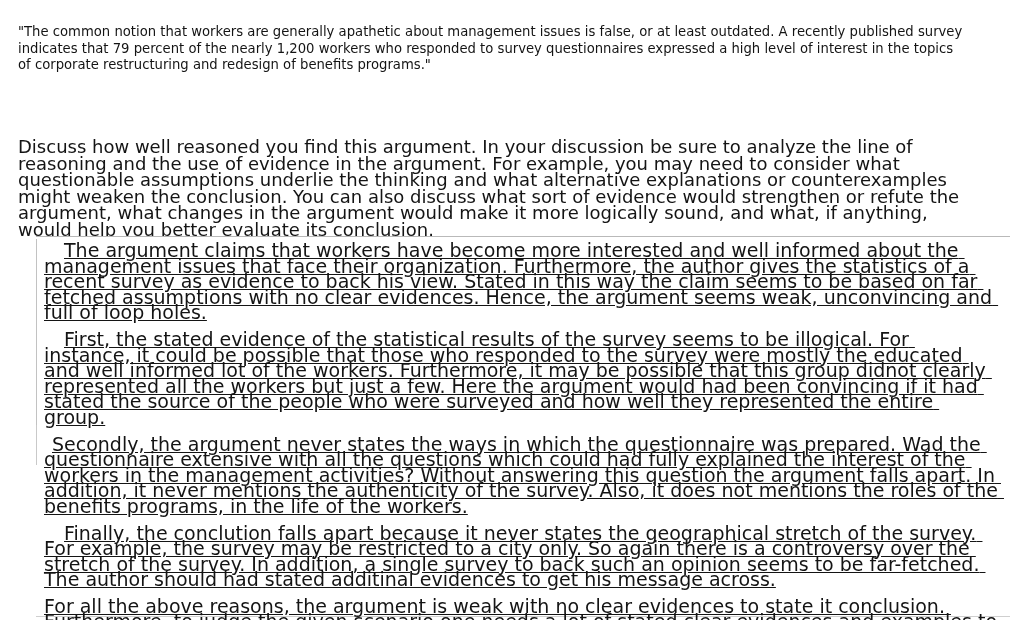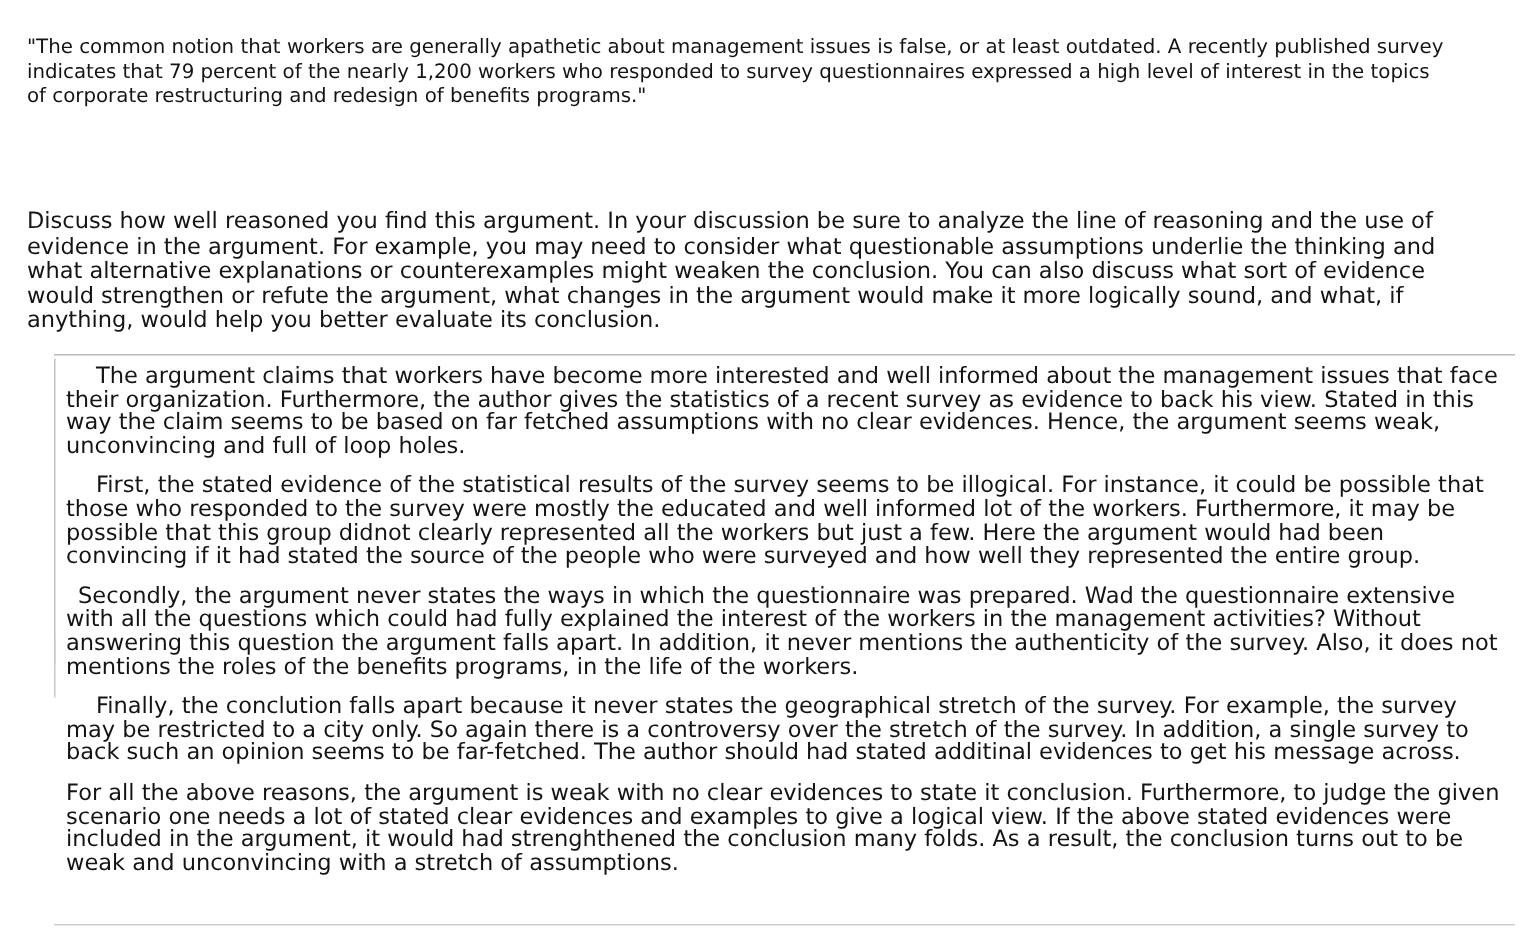--- a/index.html
+++ b/index.html
@@ -34,21 +34,21 @@
     text-align: left;
     white-space: pre-wrap;
   }
 
   
   .prompt-instructions {
     position: absolute;
     left: 18px;
     top: 139px;
     width: 947px;
-    font-size: 15px;
+    font-size: 18px;
     line-height: 16.6px;
     color: #141414;
     white-space: pre-wrap;
   }
 
   
   .essay-box {
     position: absolute;
     left: 36px;
     top: 236px;
@@ -76,26 +76,27 @@
     position: absolute;
     left: 0px;
     top: 188px;
     width: 1px;
     height: 40px;
     background: #c9c9c9;
   }
 
   .essay-para {
     margin: 0 0 11px 0;
-    font-size: 15px;
+    font-size: 19px;
     line-height: 15.6px;
     color: #141414;
     text-indent: 20px;
     white-space: pre-wrap;
     padding-left: 2px;
+    text-decoration: underline;
   }
   .essay-para.no-indent {
     text-indent: 0;
   }
   .essay-para.tight-indent {
     text-indent: 8px;
   }
   .essay-para:last-child {
     margin-bottom: 0;
   }

